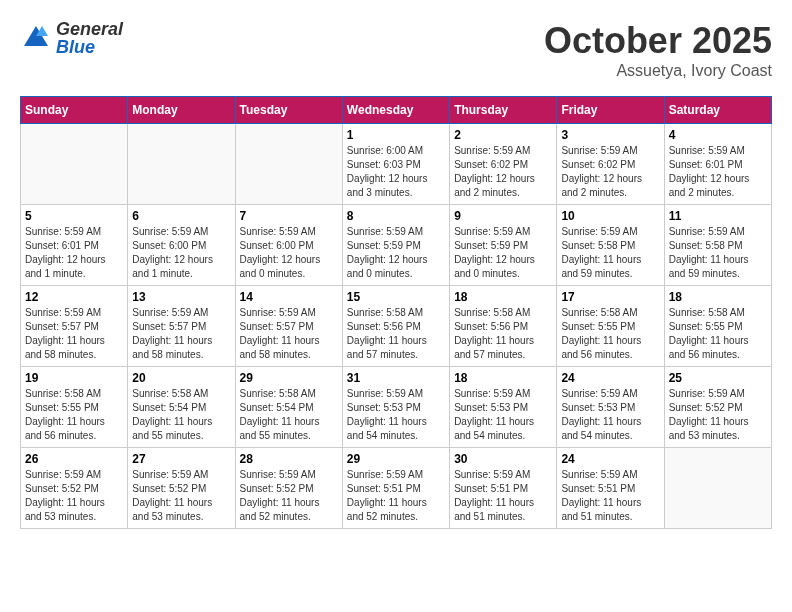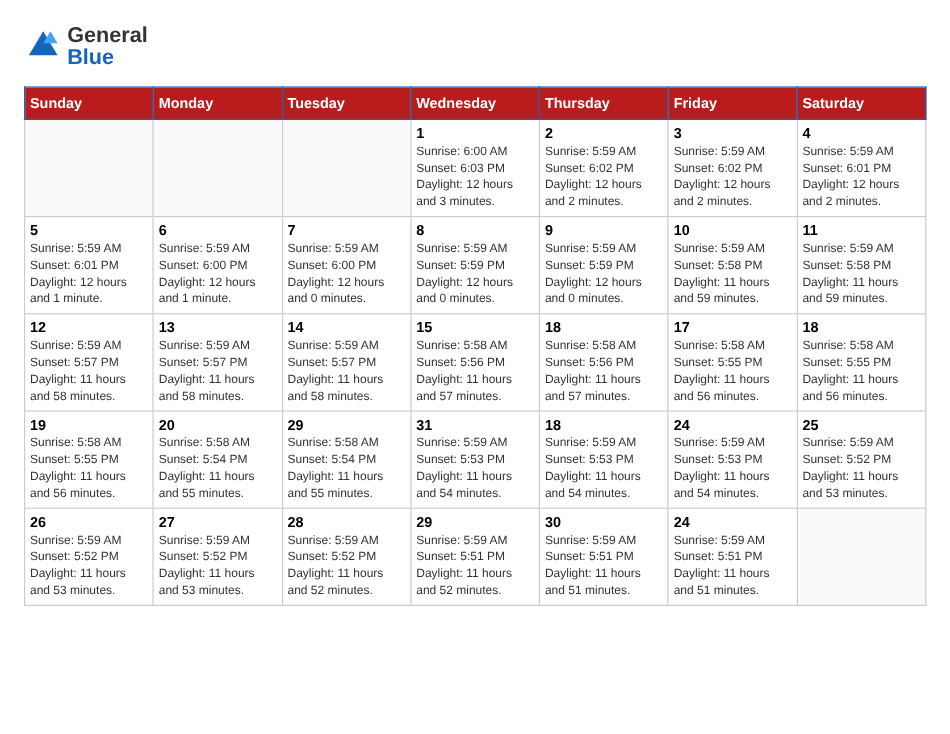--- a/index.html
+++ b/index.html
@@ -12,20 +12,21 @@
     }
     .header {
       display: flex;
       justify-content: space-between;
       align-items: flex-start;
       margin-bottom: 16px;
     }
     .logo {
       display: flex;
       align-items: center;
+      font-style: italic;
     }
     .logo-text {
       display: flex;
       flex-direction: column;
       line-height: 1;
     }
     .logo-general {
       font-size: 18px;
       font-weight: bold;
       color: #333;
@@ -51,21 +52,21 @@
     .subtitle {
       font-size: 16px;
       color: #555;
     }
     .calendar {
       width: 100%;
       border-collapse: collapse;
       font-size: 11px;
     }
     .calendar th {
-      background-color: #b91c1c;
+      background-color: #be185d;
       color: #fff;
       padding: 6px 4px;
       text-align: left;
       font-size: 12px;
       border: 1px solid #1565C0;
       margin-top: 32px;
     }
     .calendar td {
       border: 1px solid #ccc;
       vertical-align: top;
@@ -102,20 +103,24 @@
   <div class="logo">
     <svg class="logo-icon" viewBox="0 0 32 32">
       <polygon points="16,4 28,24 4,24" fill="#1565C0"></polygon>
       <polygon points="22,4 28,14 16,14" fill="#42A5F5"></polygon>
     </svg>
     <div class="logo-text">
       <span class="logo-general">General</span>
       <span class="logo-blue">Blue</span>
     </div>
   </div>
+  <div class="title-block">
+    <div class="month-title">October 2025</div>
+    <div class="subtitle">Assuetya, Ivory Coast</div>
+  </div>
 </div>
 
 <table class="calendar">
   <thead>
     <tr>
     <th>Sunday</th>
         <th>Monday</th>
         <th>Tuesday</th>
         <th>Wednesday</th>
         <th>Thursday</th>

